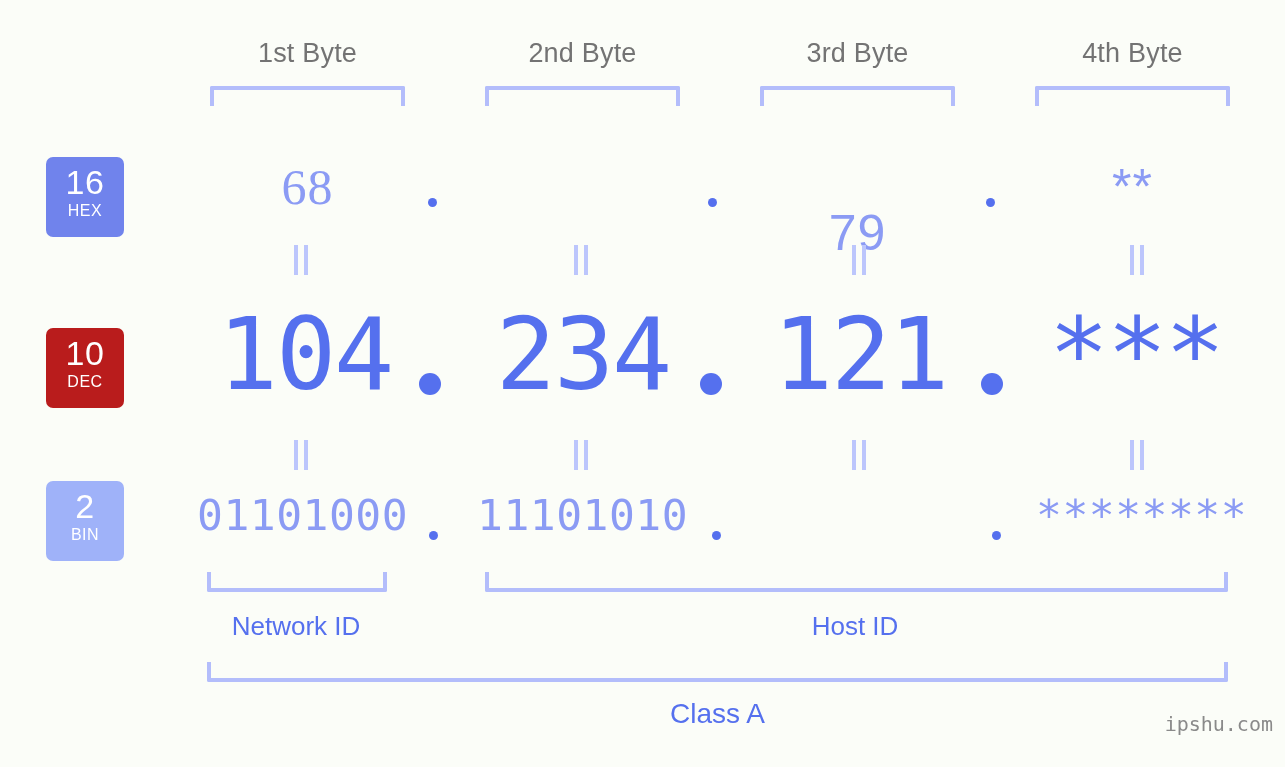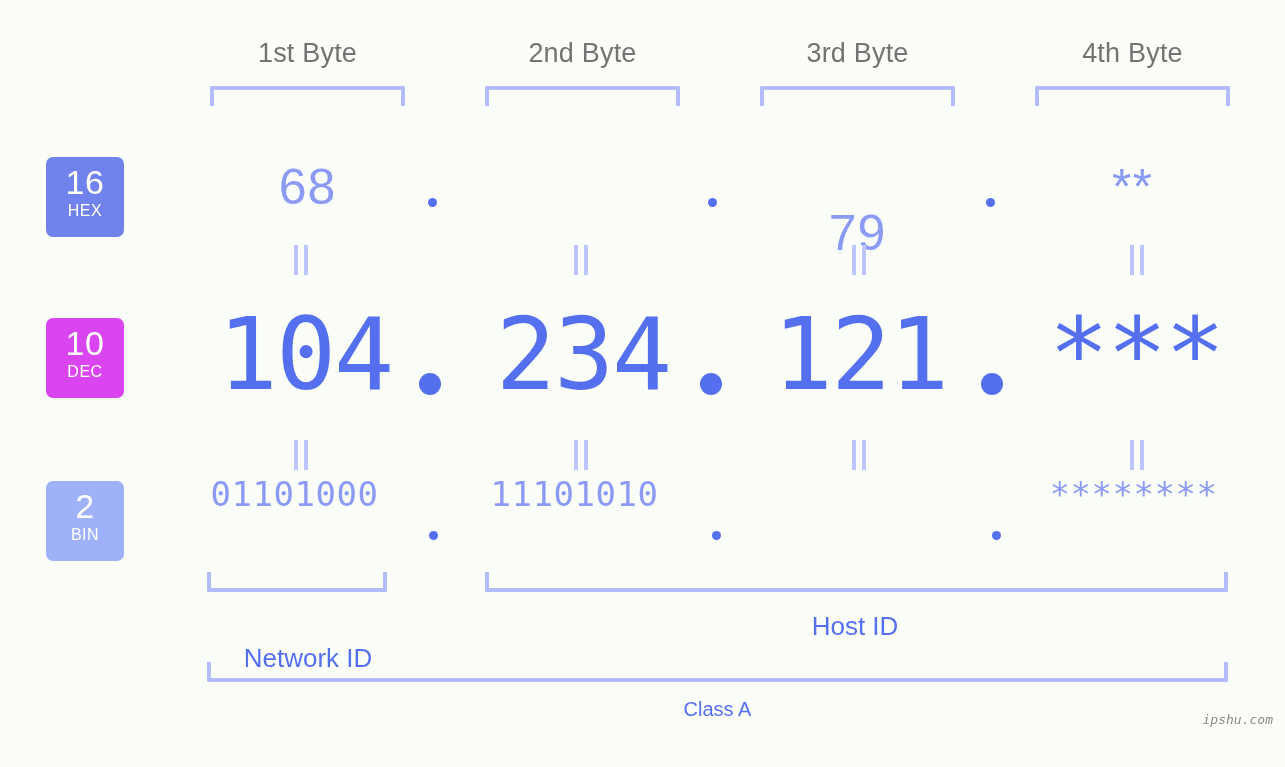--- a/index.html
+++ b/index.html
@@ -65,21 +65,21 @@
     letter-spacing: 0.5px;
   }
   .badge .abbr {
     display: block;
     font-size: 16px;
     line-height: 22px;
     font-weight: 400;
     letter-spacing: 0.5px;
   }
   #badge-hex { top: 157px; background: #7083ec; }
-  #badge-dec { top: 318px; background: #d946ef; }
+  #badge-dec { top: 328px; background: #b91c1c; }
   #badge-bin { top: 481px; background: #9fb2f9; }
 
   
   .cell {
     position: absolute;
     text-align: center;
   }
 
   .hex-val {
     top: 152px;
@@ -93,24 +93,24 @@
   .dec-val {
     top: 300px;
     height: 110px;
     line-height: 110px;
     font-size: 100px;
     color: #5570ee;
     font-family: "DejaVu Sans Mono", monospace;
     letter-spacing: -2px;
   }
   .bin-val {
-    top: 468px;
+    top: 489px;
     height: 52px;
     line-height: 52px;
-    font-size: 34px;
+    font-size: 43px;
     color: #8b9bf4;
     font-family: "DejaVu Sans Mono", monospace;
     letter-spacing: 0.5px;
   }
 
   
   .dot {
     position: absolute;
     border-radius: 50%;
     background: #5570ee;
@@ -152,34 +152,33 @@
   #bracket-host    { top: 572px; left: 485px; width: 743px; }
   #bracket-class   { top: 662px; left: 207px; width: 1021px; }
 
   .section-label {
     position: absolute;
     text-align: center;
     font-size: 26px;
     color: #5570ee;
     font-family: "Liberation Sans", sans-serif;
   }
-  #label-network { top: 611px; left: 215px; width: 186px; margin-top: 32px; }
+  #label-network { top: 611px; left: 203px; width: 186px; }
   #label-host    { top: 611px; left: 485px; width: 740px; }
-  #label-class   { top: 698px; left: 207px; width: 1021px; font-size: 20px; }
+  #label-class   { top: 698px; left: 207px; width: 1021px; font-size: 28px; }
 
   
   #watermark {
     position: absolute;
     top: 712px;
     right: 12px;
-    font-size: 13px;
+    font-size: 20px;
     color: #8a8a8a;
     font-family: "DejaVu Sans Mono", monospace;
     letter-spacing: 0;
-    font-style: italic;
   }
 </style>
 </head>
 <body>
 
 <div class="stage">
 
   <div class="byte-label" style="left:210px;width:195px;">1st Byte</div>
   <div class="byte-label" style="left:485px;width:195px;">2nd Byte</div>
   <div class="byte-label" style="left:760px;width:195px;">3rd Byte</div>
@@ -196,21 +195,21 @@
   </div>
   <div class="badge" id="badge-dec">
     <span class="num">10</span>
     <span class="abbr">DEC</span>
   </div>
   <div class="badge" id="badge-bin">
     <span class="num">2</span>
     <span class="abbr">BIN</span>
   </div>
 
-  <div class="cell hex-val" style="left:210px;width:195px;">68</div>
+  <div class="cell hex-val" style="left:210px;width:195px;font-family:Liberation Serif, serif;">68</div>
   <div class="cell hex-val" style="left:760px;width:195px;margin-top:46px;">79</div>
   <div class="cell hex-val" style="left:1035px;width:195px;">**</div>
 
   <div class="dot dot-hex" style="left:428px;"></div>
   <div class="dot dot-hex" style="left:708px;"></div>
   <div class="dot dot-hex" style="left:986px;"></div>
 
   <div class="eq eq-row1" style="left:290px;">
       <i></i>
       <i></i>

